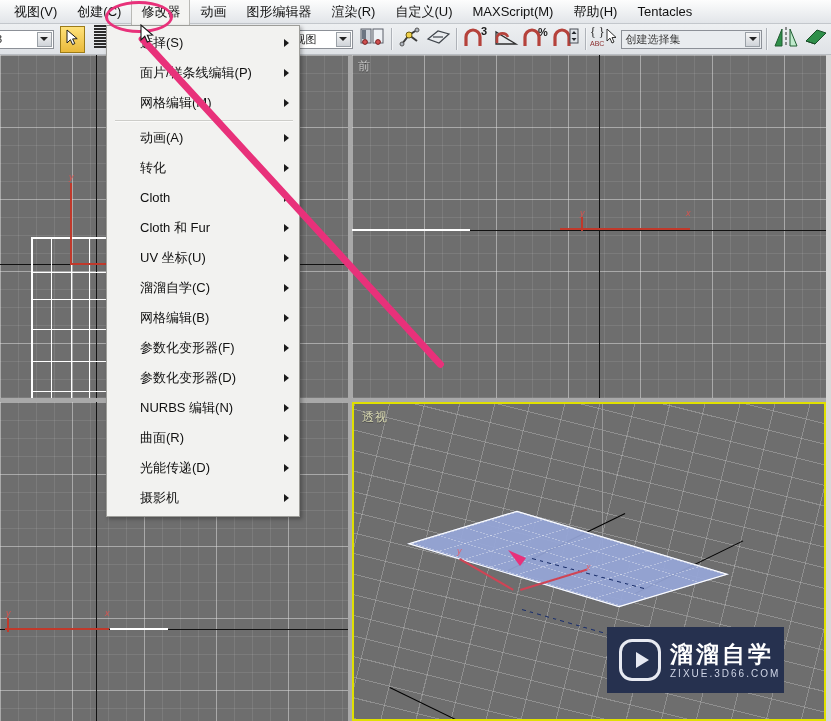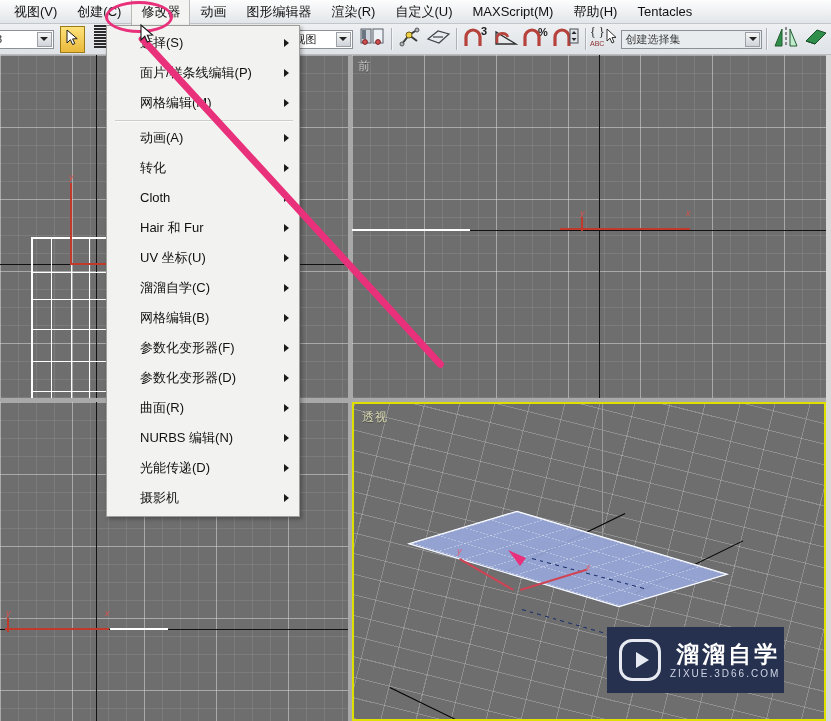--- a/index.html
+++ b/index.html
@@ -149,21 +149,21 @@
   .arrow-line{
     position:absolute;background:#e8317a;height:7px;border-radius:3px;
     transform-origin:0 50%;z-index:80;
   }
   .cursor{position:absolute;z-index:90;}
 
   
   .wm{
     position:absolute;left:607px;top:627px;width:177px;height:66px;
     background:#26314f;display:flex;align-items:center;z-index:70;
-    box-sizing:border-box;padding-left:12px;text-align:right;
+    box-sizing:border-box;padding-left:12px;
   }
   .wm .logo{
     width:42px;height:42px;border:3px solid #e8eaf2;border-radius:13px;
     display:flex;align-items:center;justify-content:center;box-sizing:border-box;
     margin-right:9px;flex:none;
   }
   .wm .logo:after{
     content:"";border-left:13px solid #e8eaf2;
     border-top:8px solid transparent;border-bottom:8px solid transparent;
     margin-left:4px;
@@ -459,21 +459,21 @@
     </div>
     <div class="dd-item">
       <span>转化</span>
       <i class="car"></i>
     </div>
     <div class="dd-item">
       <span>Cloth</span>
       <i class="car"></i>
     </div>
     <div class="dd-item">
-      <span>Hair 和 Fur</span>
+      <span>Cloth 和 Fur</span>
       <i class="car"></i>
     </div>
     <div class="dd-item">
       <span>UV 坐标(U)</span>
       <i class="car"></i>
     </div>
     <div class="dd-item">
       <span>溜溜自学(C)</span>
       <i class="car"></i>
     </div>
@@ -483,25 +483,25 @@
     </div>
     <div class="dd-item">
       <span>参数化变形器(F)</span>
       <i class="car"></i>
     </div>
     <div class="dd-item">
       <span>参数化变形器(D)</span>
       <i class="car"></i>
     </div>
     <div class="dd-item">
+      <span>NURBS 编辑(N)</span>
+      <i class="car"></i>
+    </div>
+    <div class="dd-item">
       <span>曲面(R)</span>
-      <i class="car"></i>
-    </div>
-    <div class="dd-item">
-      <span>NURBS 编辑(N)</span>
       <i class="car"></i>
     </div>
     <div class="dd-item">
       <span>光能传递(D)</span>
       <i class="car"></i>
     </div>
     <div class="dd-item">
       <span>摄影机</span>
       <i class="car"></i>
     </div>

